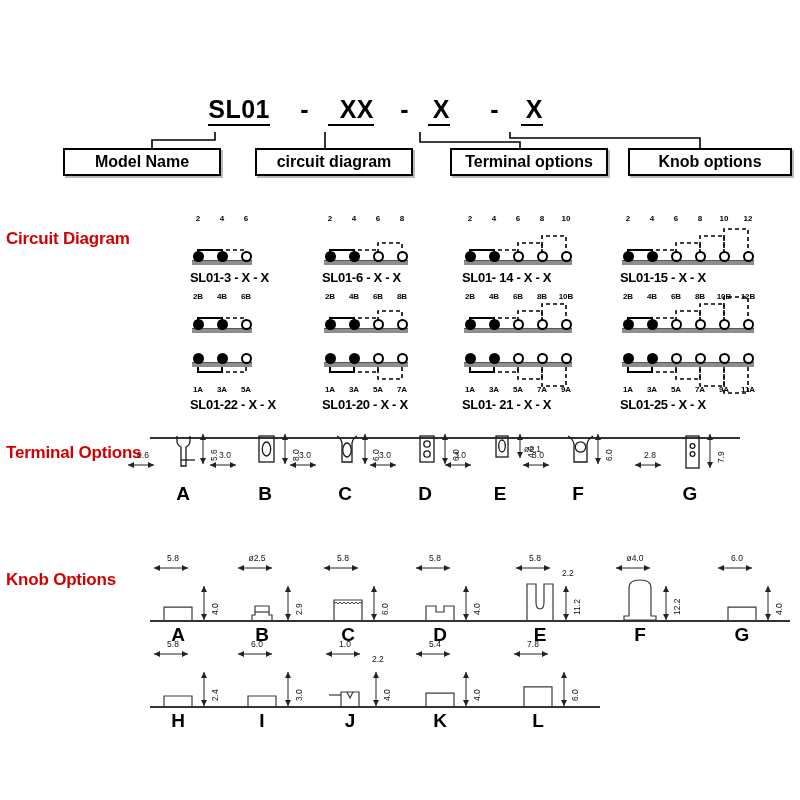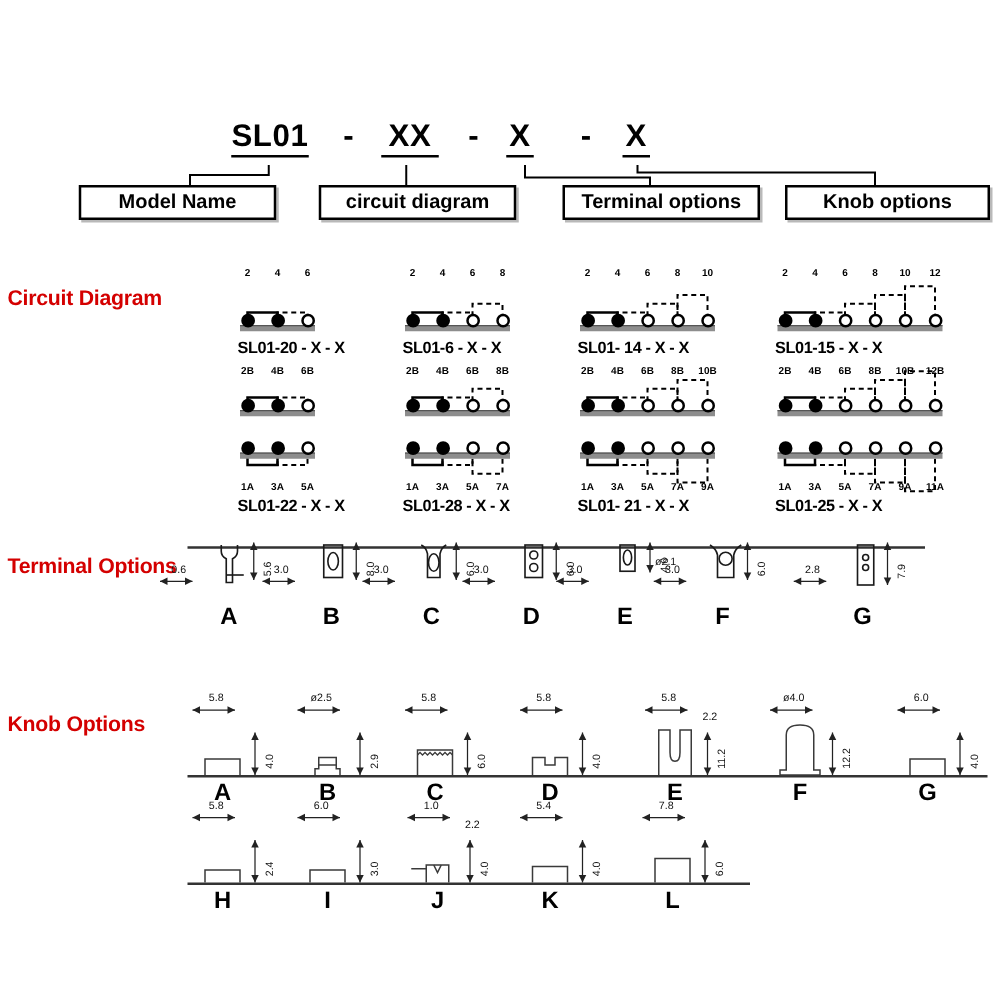--- a/index.html
+++ b/index.html
@@ -10,21 +10,21 @@
     font-family:"Liberation Sans", sans-serif;
     color:#000;
     position:relative;
     overflow:hidden;
   }
   .sheet{position:relative;width:800px;height:800px;}
 
   
   .pn-area{position:absolute;left:0;top:92px;width:800px;height:90px;}
   .pn-code{position:absolute;font-size:25px;font-weight:bold;letter-spacing:.5px;
-           text-align:center;line-height:1;}
+           text-align:right;line-height:1;margin-left:23px;}
   .pn-code.underlined{border-bottom:2.5px solid #000;padding-bottom:2px;}
   .cat-box{position:absolute;border:2px solid #000;box-shadow:2px 2px 0 #b9b9b9;
            background:#fff;text-align:center;font-size:16px;font-weight:bold;
            padding:3px 7px;white-space:nowrap;line-height:1.15;}
 
   
   .sect-title{position:absolute;color:#d40000;font-weight:bold;font-size:17px;
               white-space:nowrap;letter-spacing:-.2px;}
 
   
@@ -90,21 +90,21 @@
         <div class="pinnum" style="left: 24px; top: 0px;">4</div>
         <div class="pinnum" style="left: 48px; top: 0px;">6</div>
         <svg width="72" height="70" style="position:absolute;left:0px;top:12px;">
           <path d="M0,34 L0,24 L24,24 L24,34" stroke="#000" stroke-width="2" fill="none" stroke-dasharray="none"></path>
           <path d="M24,34 L24,24 L48,24 L48,34" stroke="#000" stroke-width="1.6" fill="none" stroke-dasharray="4,3"></path>
         </svg>
         <div class="rail" style="left: -6px; top: 46px; width: 60px;"></div>
         <div class="dot filled" style="left: 0px; top: 37px;"></div>
         <div class="dot filled" style="left: 24px; top: 37px;"></div>
         <div class="dot" style="left: 48px; top: 37px;"></div>
-        <div class="cir-name" style="left: -8px; top: 56px;">SL01-20 - X - X</div>
+        <div class="cir-name" style="left: -8px; top: 56px;">SL01-3 - X - X</div>
       </div>
       <div class="circuit" style="left: 330px; top: 214px;">
         <div class="pinnum" style="left: 0px; top: 0px;">2</div>
         <div class="pinnum" style="left: 24px; top: 0px;">4</div>
         <div class="pinnum" style="left: 48px; top: 0px;">6</div>
         <div class="pinnum" style="left: 72px; top: 0px;">8</div>
         <svg width="96" height="70" style="position:absolute;left:0px;top:12px;">
           <path d="M0,34 L0,24 L24,24 L24,34" stroke="#000" stroke-width="2" fill="none" stroke-dasharray="none"></path>
           <path d="M24,34 L24,24 L48,24 L48,34" stroke="#000" stroke-width="1.6" fill="none" stroke-dasharray="4,3"></path>
           <path d="M48,34 L48,17 L72,17 L72,34" stroke="#000" stroke-width="1.6" fill="none" stroke-dasharray="4,3"></path>
@@ -202,21 +202,21 @@
         <div class="dot" style="left: 48px; top: 27px;"></div>
         <div class="dot" style="left: 72px; top: 27px;"></div>
         <div class="dot filled" style="left: 0px; top: 61px;"></div>
         <div class="dot filled" style="left: 24px; top: 61px;"></div>
         <div class="dot" style="left: 48px; top: 61px;"></div>
         <div class="dot" style="left: 72px; top: 61px;"></div>
         <div class="pinnum" style="left: 0px; top: 93px;">1A</div>
         <div class="pinnum" style="left: 24px; top: 93px;">3A</div>
         <div class="pinnum" style="left: 48px; top: 93px;">5A</div>
         <div class="pinnum" style="left: 72px; top: 93px;">7A</div>
-        <div class="cir-name" style="left: -8px; top: 105px;">SL01-28 - X - X</div>
+        <div class="cir-name" style="left: -8px; top: 105px;">SL01-20 - X - X</div>
       </div>
       <div class="circuit" style="left: 470px; top: 292px;">
         <div class="pinnum" style="left: 0px; top: 0px;">2B</div>
         <div class="pinnum" style="left: 24px; top: 0px;">4B</div>
         <div class="pinnum" style="left: 48px; top: 0px;">6B</div>
         <div class="pinnum" style="left: 72px; top: 0px;">8B</div>
         <div class="pinnum" style="left: 96px; top: 0px;">10B</div>
         <svg width="120" height="100" style="position:absolute;left:0px;top:12px;">
           <path d="M0,24 L0,14 L24,14 L24,24" stroke="#000" stroke-width="2" fill="none" stroke-dasharray="none"></path>
           <path d="M24,24 L24,14 L48,14 L48,24" stroke="#000" stroke-width="1.6" fill="none" stroke-dasharray="4,3"></path>

